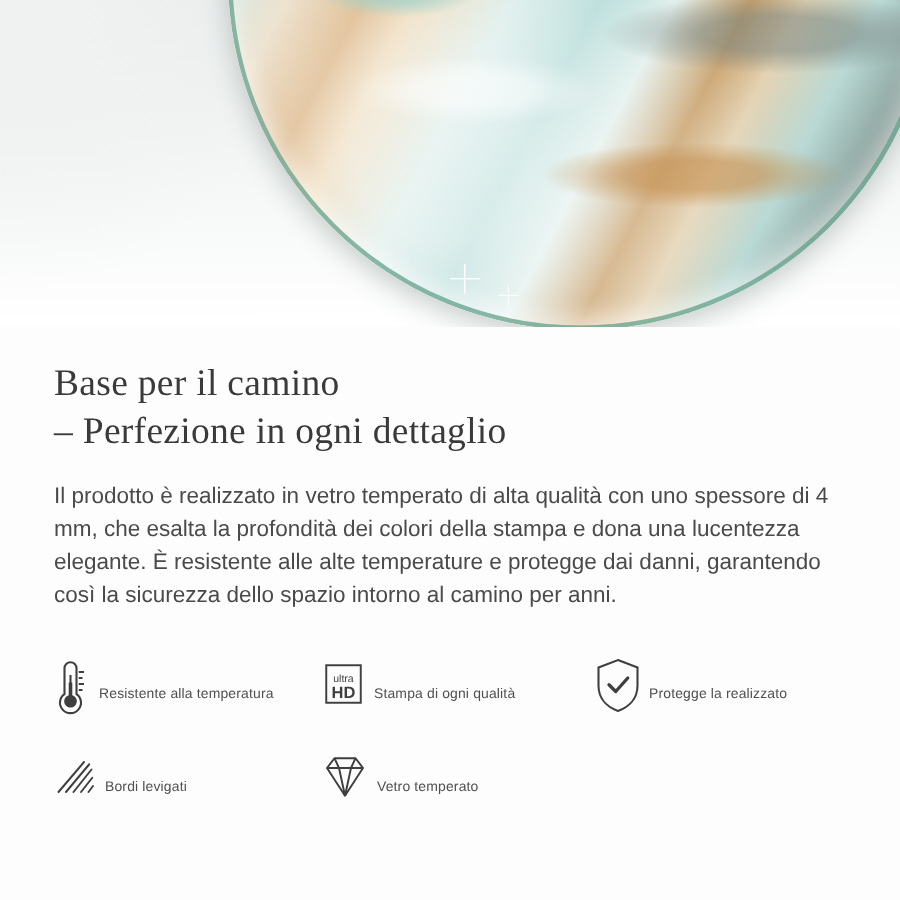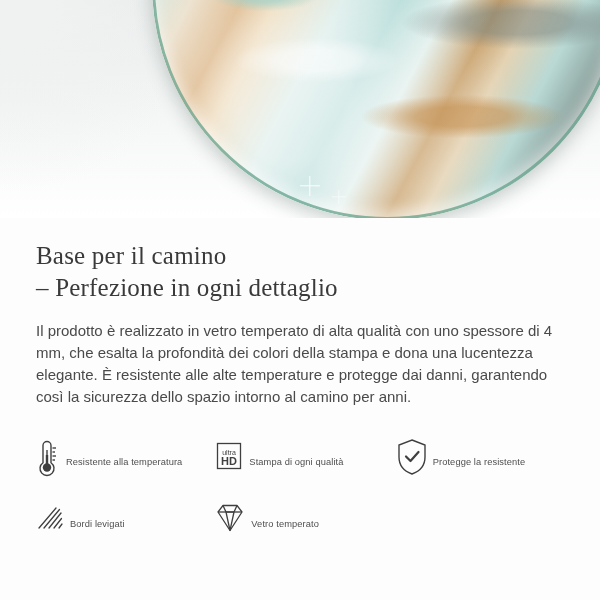--- a/index.html
+++ b/index.html
@@ -209,21 +209,21 @@
       <div class="feature-label">Stampa di ogni qualità</div>
     </div>
 
     <div class="feature">
       <div class="feature-icon">
         <svg width="42" height="44" viewBox="0 0 42 44">
           <path d="M21 5 L34 10 V22 C34 31 28 36.5 21 39 C14 36.5 8 31 8 22 V10 Z" fill="none" stroke="#3f3f3f" stroke-width="1.4"></path>
           <path d="M15 21.5 l4.5 4.5 L27.5 17" fill="none" stroke="#3f3f3f" stroke-width="2.2" stroke-linecap="round" stroke-linejoin="round"></path>
         </svg>
       </div>
-      <div class="feature-label">Protegge la resistente</div>
+      <div class="feature-label">Protegge la realizzato</div>
     </div>
 
     <div class="feature">
       <div class="feature-icon">
         <svg width="42" height="38" viewBox="0 0 42 38">
           <g fill="none" stroke="#3f3f3f" stroke-width="1.3" stroke-linecap="round">
             <path d="M11 28 L28 8"></path>
             <path d="M16 28 L31.5 9.5"></path>
             <path d="M21 28 L33 13"></path>
             <path d="M26 28 L33.5 18.5"></path>

